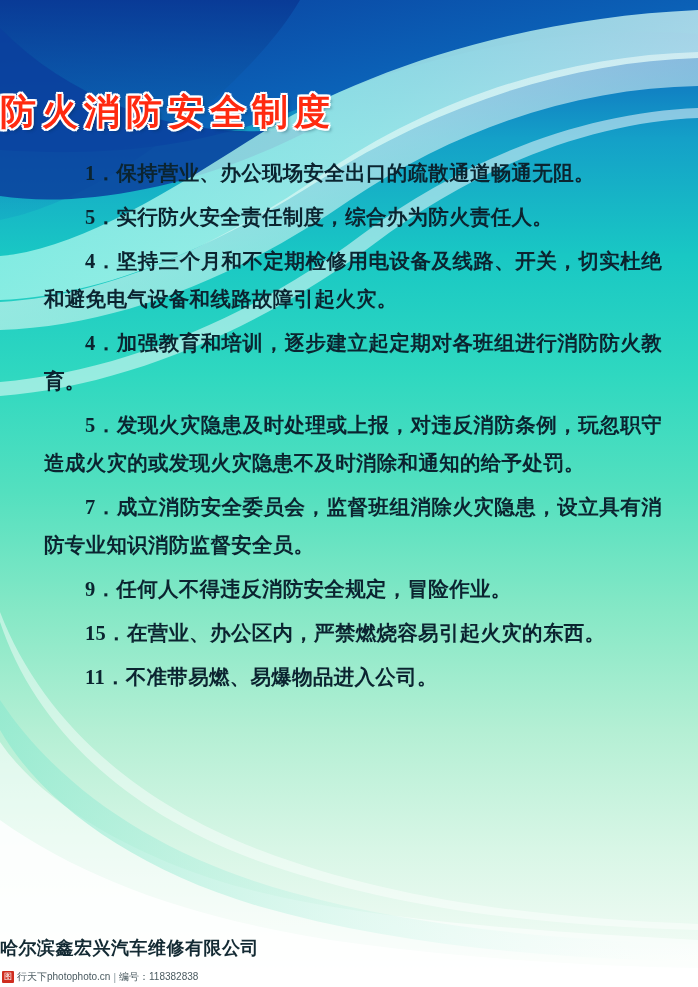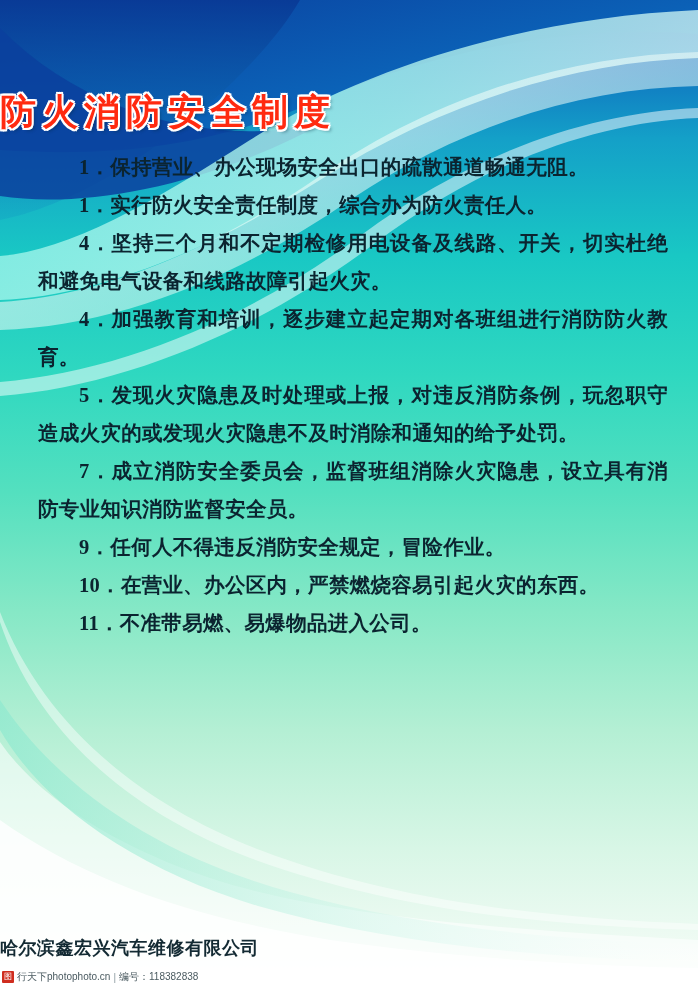--- a/index.html
+++ b/index.html
@@ -63,21 +63,21 @@
     position: absolute;
     top: 148px;
     left: 38px;
     width: 630px;
   }
   .rule {
     font-size: 20.5px;
     line-height: 38px;
     color: #0b2430;
     text-indent: 2em;
-    margin: 0;
+    margin: 6px;
     font-weight: bold;
     letter-spacing: 0.3px;
     text-align: justify;
     text-justify: inter-ideograph;
   }
   .footer {
     position: absolute;
     left: 0;
     bottom: 27px;
     width: 698px;
@@ -168,27 +168,27 @@
              C540,958 390,944 258,906 C130,868 40,800 0,730 Z" fill="url(#gBottomWave)" opacity="0.8"></path>
     <path d="M0,820 C90,884 210,924 360,944 C480,960 600,966 698,968 L698,987 L0,987 Z" fill="#ffffff" opacity="0.8"></path>
     <path d="M0,612 C40,716 130,800 260,850 C390,900 540,918 698,924 L698,930
              C530,926 380,906 250,858 C120,808 34,724 0,622 Z" fill="#ffffff" opacity="0.45"></path>
   </svg>
 
   <div class="title">防火消防安全制度</div>
 
   <div class="rules">
     <p class="rule">1．保持营业、办公现场安全出口的疏散通道畅通无阻。</p>
-    <p class="rule">1．实行防火安全责任制度，综合办为防火责任人。</p>
+    <p class="rule">5．实行防火安全责任制度，综合办为防火责任人。</p>
     <p class="rule">4．坚持三个月和不定期检修用电设备及线路、开关，切实杜绝和避免电气设备和线路故障引起火灾。</p>
     <p class="rule">4．加强教育和培训，逐步建立起定期对各班组进行消防防火教育。</p>
     <p class="rule">5．发现火灾隐患及时处理或上报，对违反消防条例，玩忽职守造成火灾的或发现火灾隐患不及时消除和通知的给予处罚。</p>
     <p class="rule">7．成立消防安全委员会，监督班组消除火灾隐患，设立具有消防专业知识消防监督安全员。</p>
     <p class="rule">9．任何人不得违反消防安全规定，冒险作业。</p>
-    <p class="rule">10．在营业、办公区内，严禁燃烧容易引起火灾的东西。</p>
+    <p class="rule">15．在营业、办公区内，严禁燃烧容易引起火灾的东西。</p>
     <p class="rule">11．不准带易燃、易爆物品进入公司。</p>
   </div>
 
   <div class="footer">哈尔滨鑫宏兴汽车维修有限公司</div>
 
   <div class="watermark">
     <span class="wm-logo">图</span>
     <span>行天下photophoto.cn</span>
     <span class="wm-sep">|</span>
     <span>编号：118382838</span>

